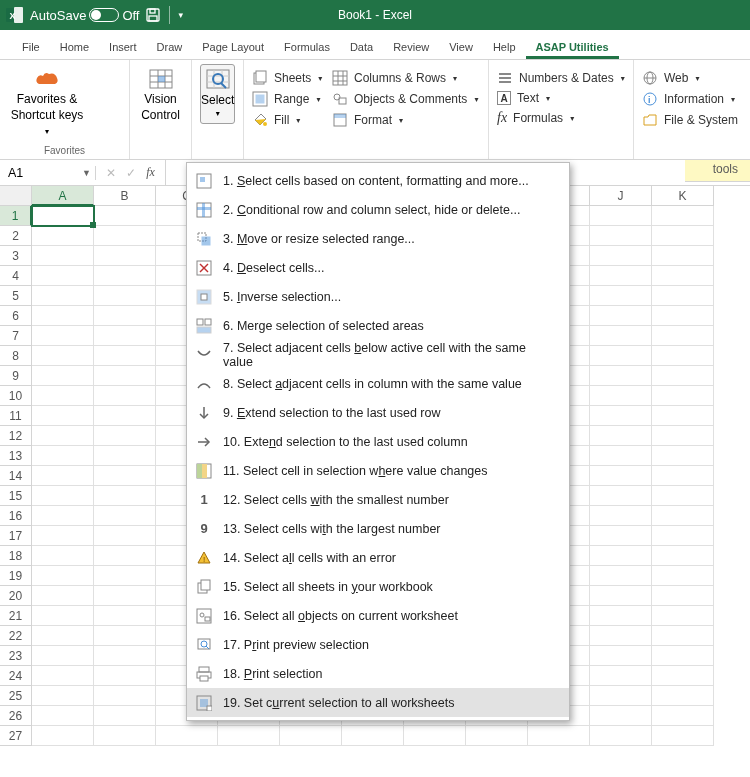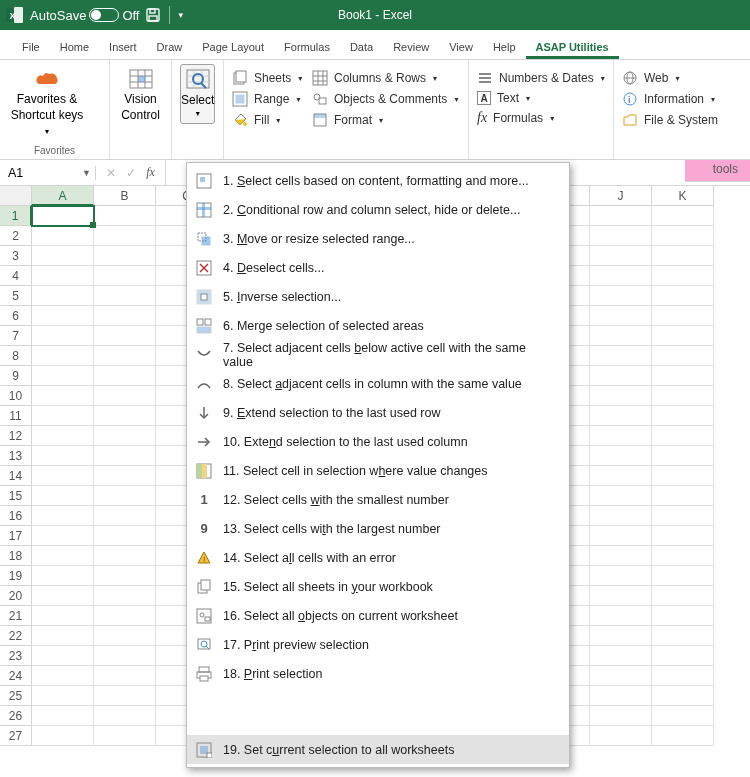--- a/index.html
+++ b/index.html
@@ -28,21 +28,21 @@
   .rgroup .caption { text-align: center; font-size: 10px; color: #666; padding: 1px 0 3px 0; }
   .bigbtn { display: flex; flex-direction: column; align-items: center; justify-content: center; width: 78px; text-align:center; font-size: 12px; gap: 2px; line-height: 1.2; padding: 4px 0; }
   .bigbtn .drop { font-size: 8px; }
   .bigbtn.sel { border: 1px solid #a0a0a0; border-radius: 3px; background: #f5f5f5; }
   .cmdcol { display: flex; flex-direction: column; gap: 5px; padding-top: 6px; }
   .cmd { display: flex; align-items: center; gap: 6px; font-size: 12px; color: #333; white-space: nowrap; }
   .cmd svg, .cmd .ico { flex: none; }
   .cmd .drop { font-size: 8px; margin-left: 1px; }
 
   
-  .context-banner { position: absolute; right: 0; top: 160px; height: 22px; background: #f9a8d4; color: #5a5a5a; font-size: 12px; padding: 2px 12px 0 28px; border-bottom: 1px solid #d4d4d4; z-index: 1; }
+  .context-banner { position: absolute; right: 0; top: 160px; height: 22px; background: #fef9c3; color: #5a5a5a; font-size: 12px; padding: 2px 12px 0 28px; border-bottom: 1px solid #d4d4d4; z-index: 1; }
 
   
   .fbar { display: flex; align-items: center; height: 26px; border-bottom: 1px solid #d4d4d4; }
   .namebox { width: 96px; border-right: 1px solid #d4d4d4; display: flex; align-items: center; padding-left: 8px; position: relative; font-size: 12.5px; }
   .namebox .dd { position: absolute; right: 4px; font-size: 9px; color: #666; }
   .fbar-icons { display: flex; align-items: center; gap: 10px; padding: 0 10px; color: #999; }
   .fbar-icons .disabled { color: #bbb; }
 
   
   .grid-wrap { position: relative; }
@@ -55,21 +55,21 @@
   .rowh { width: 32px; text-align: center; font-size: 12px; color: #555; line-height: 20px; border-right: 1px solid #d4d4d4; border-bottom: 1px solid #d4d4d4; }
   .rowh.active { background: #d9e8d9; border-right: 2px solid #217346; color: #217346; }
   .cell { width: 62px; border-right: 1px solid #e0e0e0; border-bottom: 1px solid #e0e0e0; }
   .cell.sel { outline: 2px solid #217346; outline-offset: -1px; position: relative; }
   .cell.sel::after { content:""; position:absolute; right:-3px; bottom:-3px; width:6px; height:6px; background:#217346; }
 
   
   .menu { position: absolute; left: 186px; top: 162px; width: 384px; background: #fff; border: 1px solid #bdbdbd; box-shadow: 2px 3px 7px rgba(0,0,0,0.35); padding: 3px 0; z-index: 10; }
   .mitem { display: flex; align-items: center; height: 29px; padding: 0 10px 0 8px; gap: 10px; font-size: 12.5px; color: #222; cursor: default; }
   .mitem .micon { width: 18px; height: 18px; display: flex; align-items: center; justify-content: center; flex: none; color: #555; }
-  .mitem.hl { background: #e2e2e2; margin-top: 47px; }
+  .mitem.hl { background: #e2e2e2; }
   .mitem u { text-decoration: underline; }
 </style>
 </head>
 <body>
 
 <div class="titlebar">
   <div class="left">
     <span class="excel-icon">
       <svg width="18" height="18" viewBox="0 0 18 18">
           <rect x="0" y="2" width="12" height="14" rx="1" fill="#1a6b44"></rect>
@@ -105,21 +105,21 @@
     <div class="tab">Page Layout</div>
     <div class="tab">Formulas</div>
     <div class="tab">Data</div>
     <div class="tab">Review</div>
     <div class="tab">View</div>
     <div class="tab">Help</div>
     <div class="tab active">ASAP Utilities</div>
   </div>
 
 <div class="ribbon">
-  <div class="rgroup" style="width:110px">
+  <div class="rgroup" style="width:130px">
     <div class="body">
       <div class="bigbtn">
         <svg width="28" height="22" viewBox="0 0 28 22">
             <path d="M6 16 Q2 14 4 10 Q6 6 10 8 Q12 3 16 6 Q22 4 24 10 Q26 14 22 16 Z" fill="#e76f2c"></path>
           </svg>
         <span>Favorites &amp;</span>
         <span><span>Shortcut keys</span> <span class="drop">▾</span></span>
       </div>
     </div>
     <div class="caption">Favorites</div>

